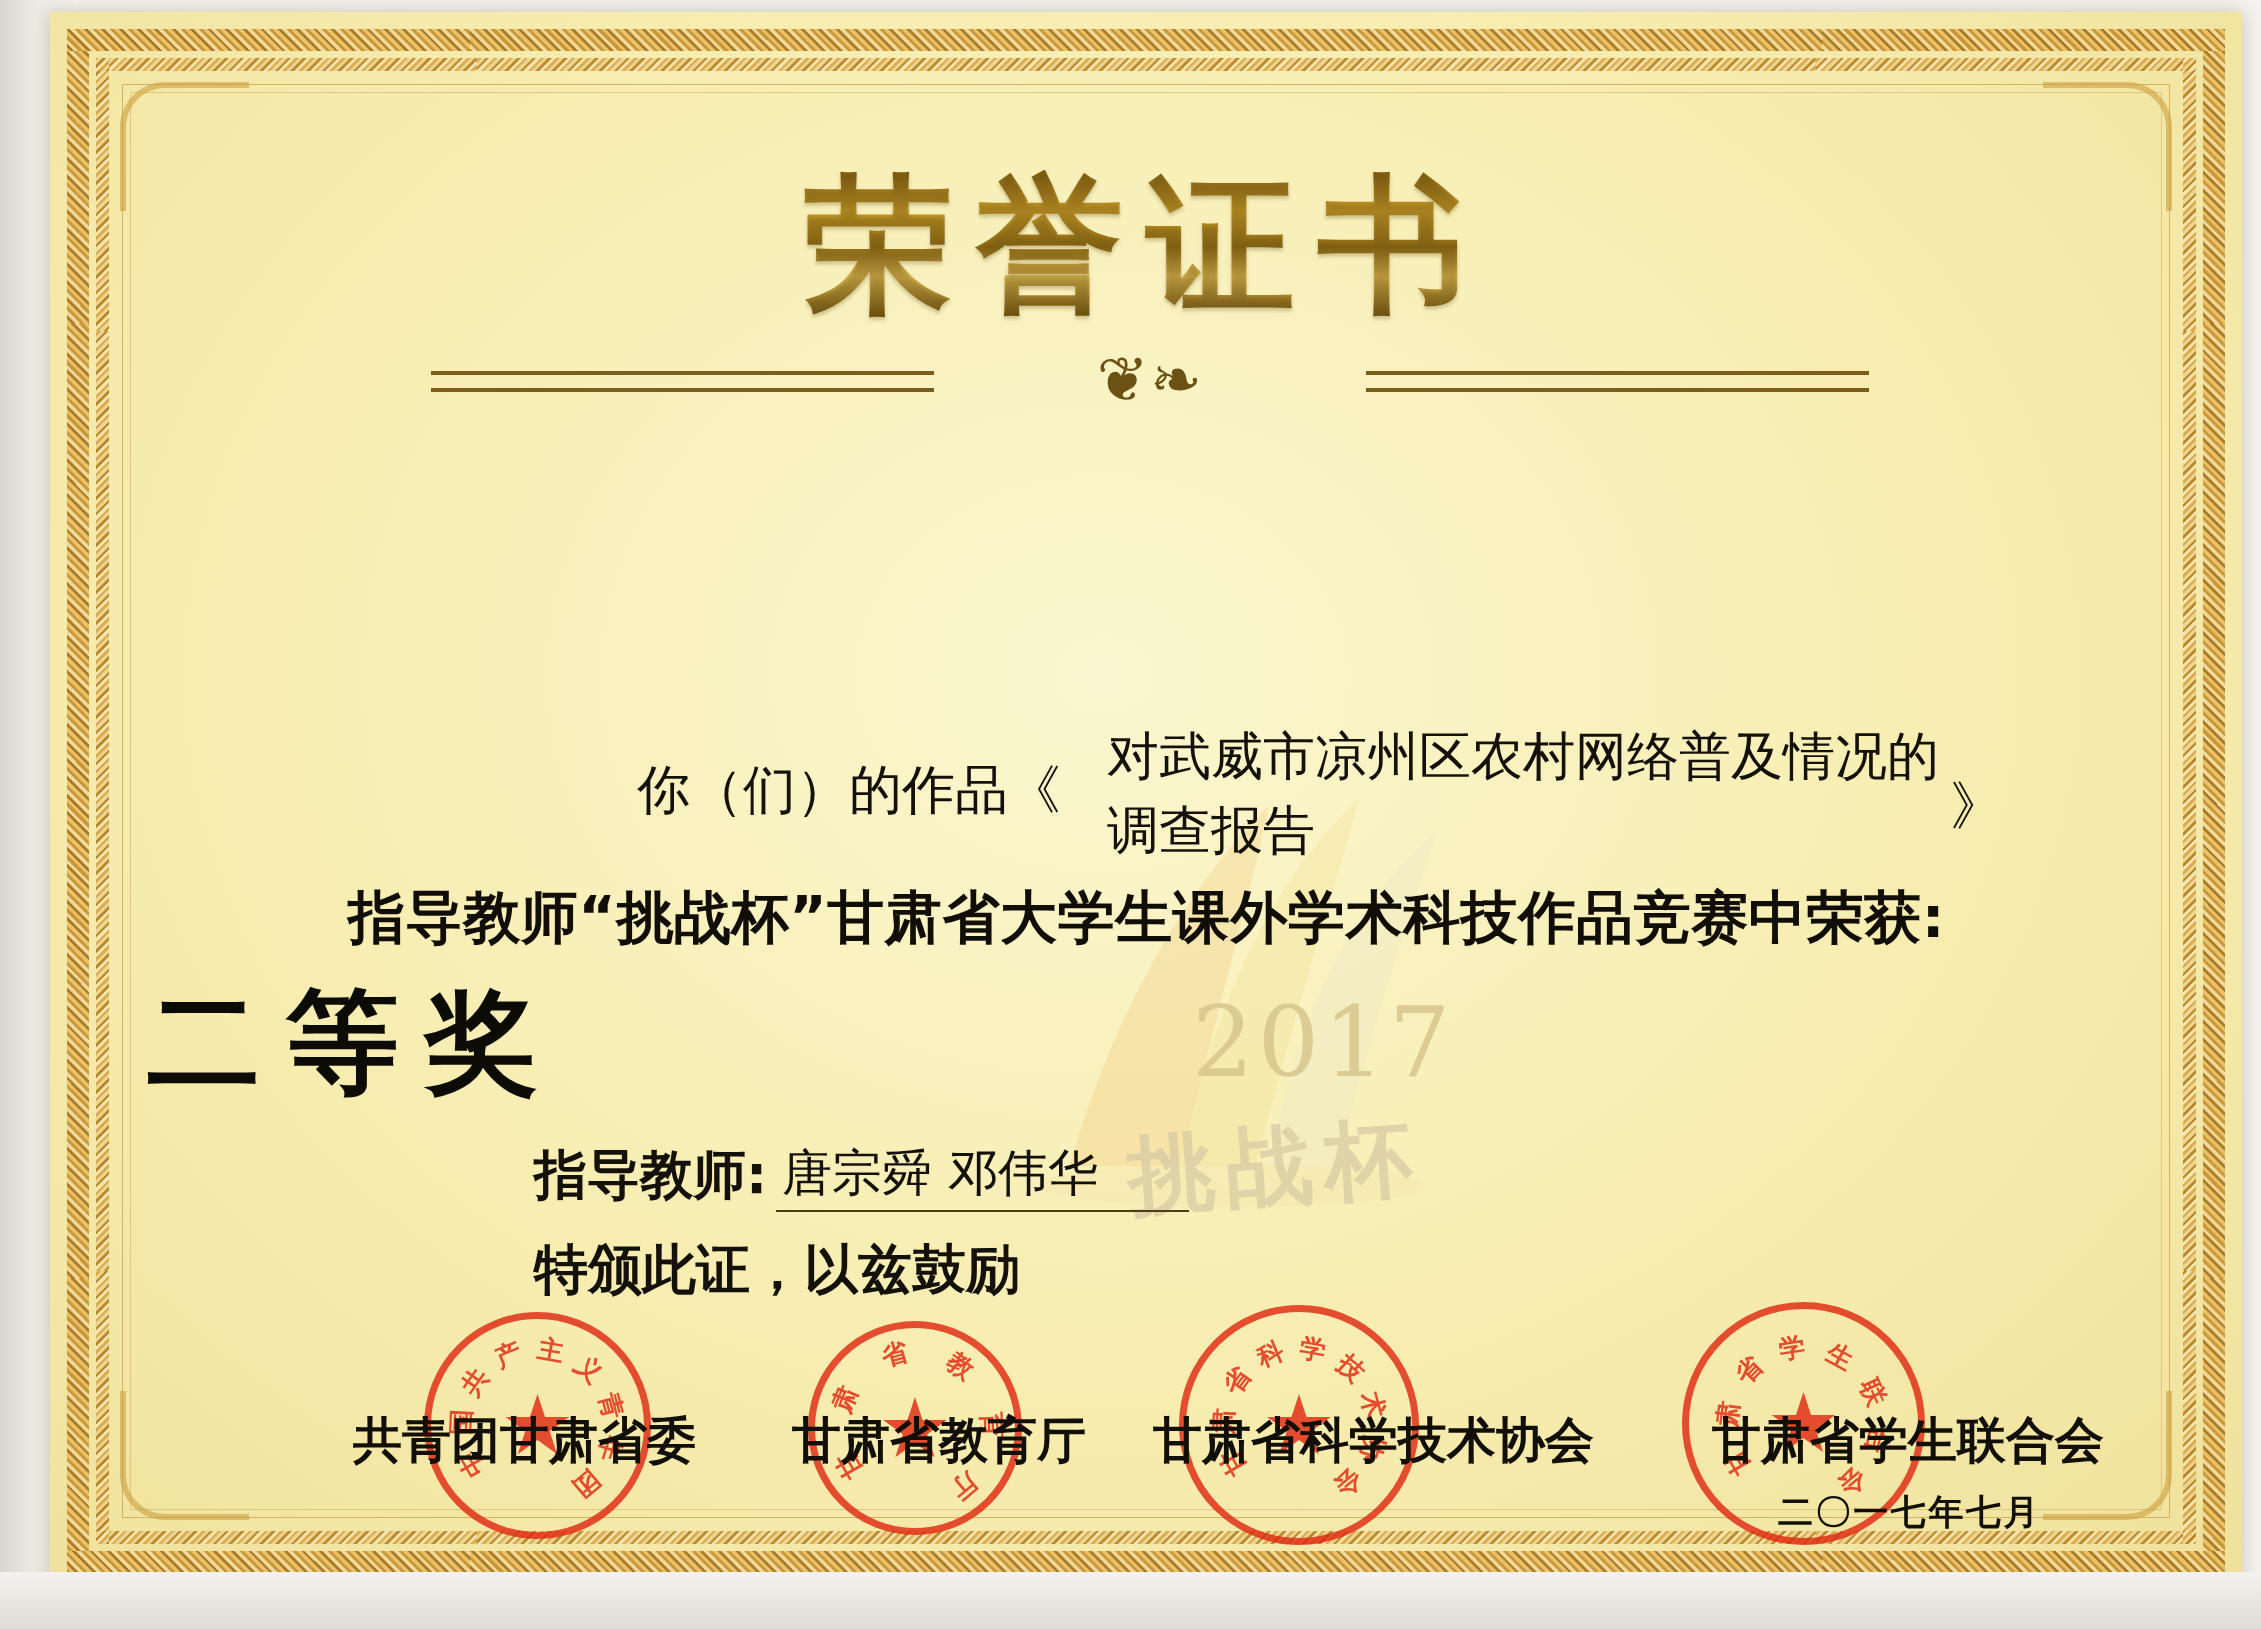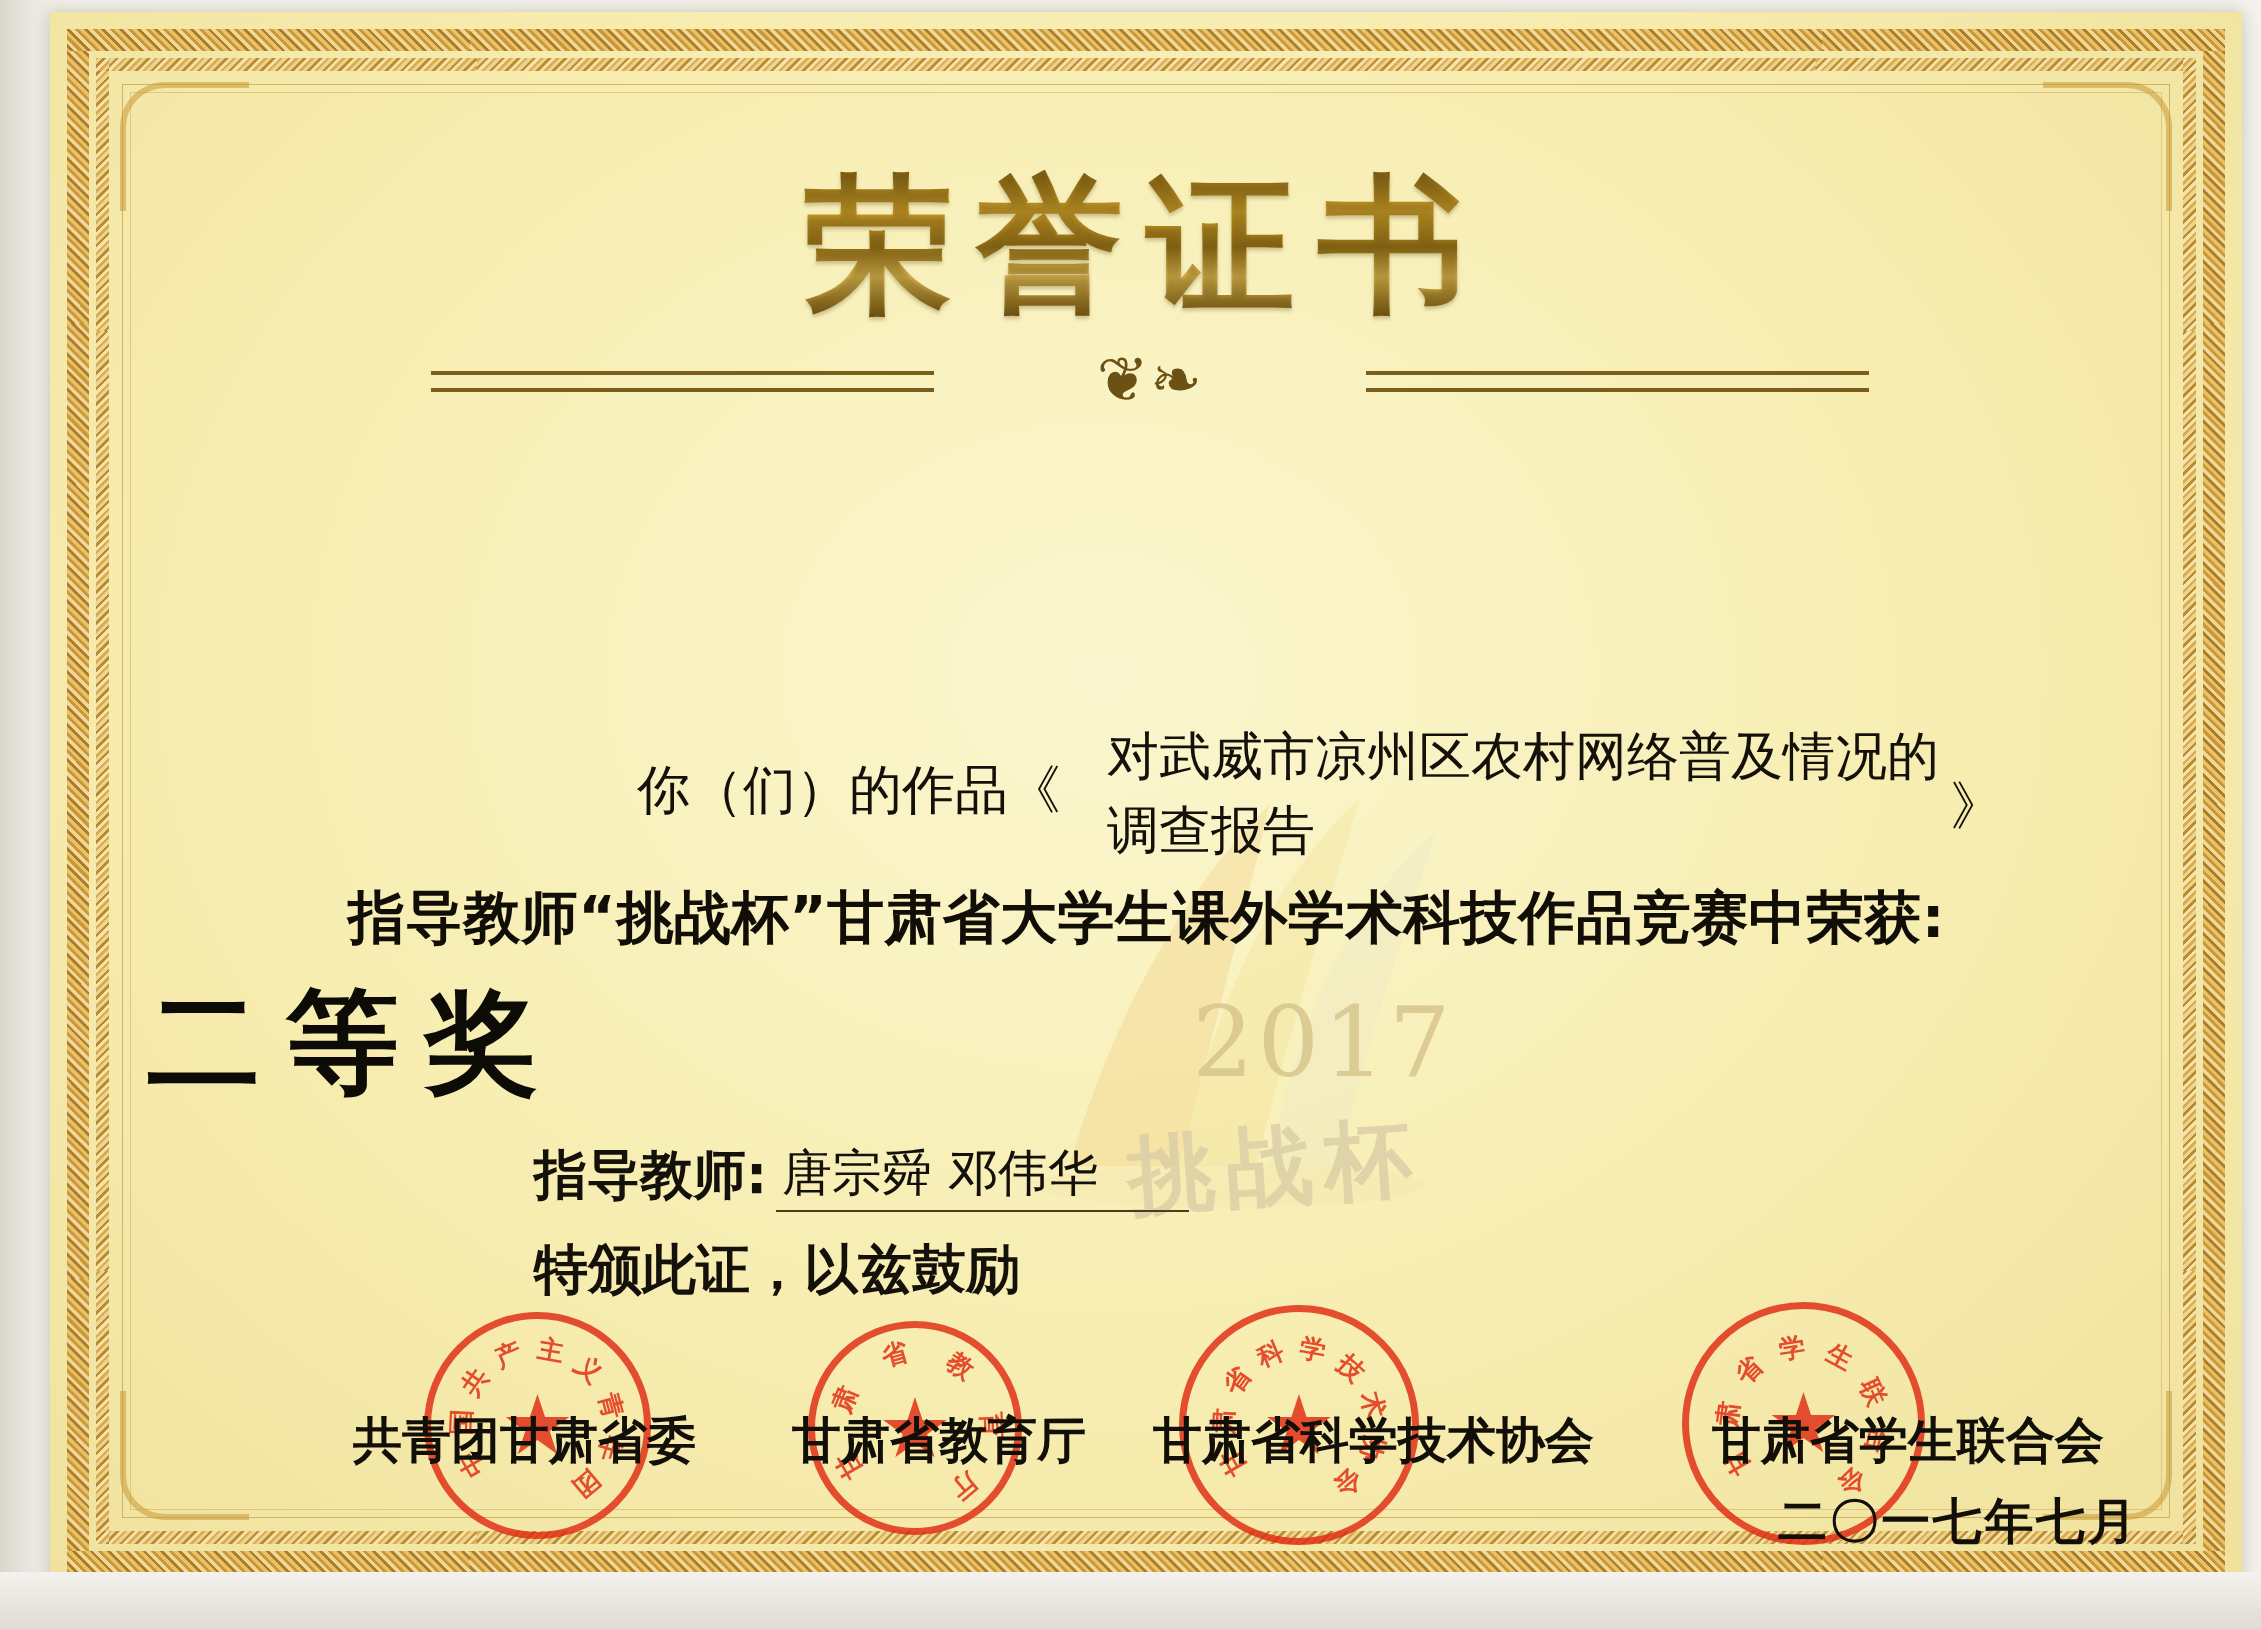--- a/index.html
+++ b/index.html
@@ -378,21 +378,21 @@
   }
   #org-1 { left: 206px;  top: 1299px; }
   #org-2 { left: 645px; top: 1299px; }
   #org-3 { left: 1560x;  left: 1006px; top: 1299px; }
   #org-4 { left: 1565px; top: 1299px; }
 
   #date-line {
     position: absolute;
     left: 1631px;
     top: 1380px;
-    font-size: 49px;
+    font-size: 35px;
     font-family: "DejaVu Sans", sans-serif;
     font-weight: bold;
     color: #120f08;
     white-space: nowrap;
     letter-spacing: 2.6px;
     text-align: center;
   }
 </style>
 </head>
 <body>

